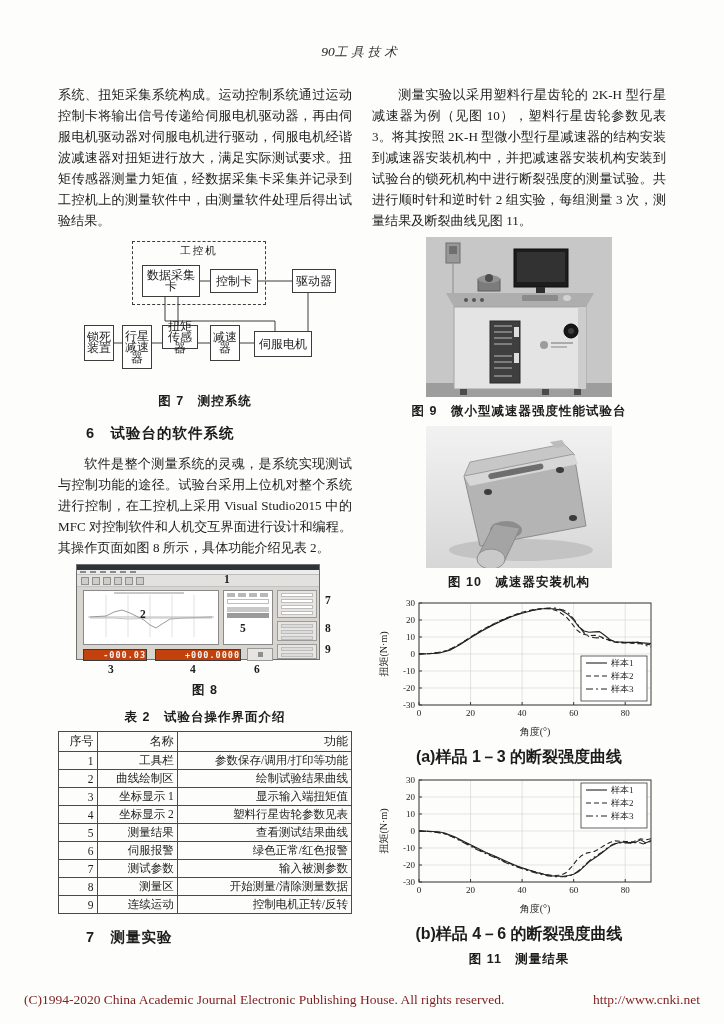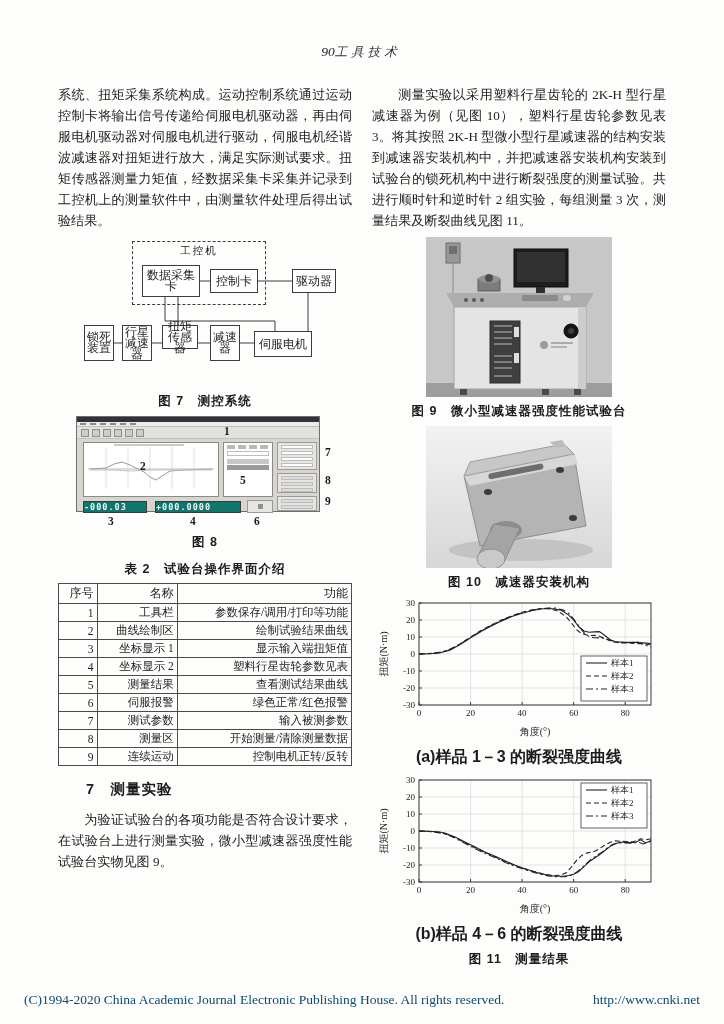--- a/index.html
+++ b/index.html
@@ -53,41 +53,41 @@
     background:#fff; border:1px solid #8a8a8a; }
   .sw-results { position:absolute; left:146px; top:25px; width:50px; height:55px;
     background:#fff; border:1px solid #8a8a8a; }
   .res-row { height:4px; margin:2px 3px 0;
     background:repeating-linear-gradient(90deg,#b9b9b9 0 8px,transparent 8px 11px); }
   .res-head { height:5px; margin:3px 3px 0; background:#c8c8c8; }
   .res-sel { height:5px; margin:1px 3px 0; background:#9a9a9a; }
   .sw-panel { position:absolute; left:200px; width:40px; background:#e7e5e1;
     border:1px solid #9a9a9a; }
   .fld { height:4px; margin:2px 3px 0; background:#fff; border:1px solid #bdbdbd; }
-  .sw-display { position:absolute; top:84px; height:12px; background:#0f766e;
+  .sw-display { position:absolute; top:84px; height:12px; background:#c2410c;
     color:#f5f5f5; font-family:"DejaVu Sans Mono", monospace; font-weight:bold;
-    font-size:8.5px; line-height:11px; text-align:left; letter-spacing:1px;
+    font-size:8.5px; line-height:11px; text-align:right; letter-spacing:1px;
     border:1px solid #3a3a3a; }
   .sw-alarm { position:absolute; left:170px; top:83px; width:26px; height:13px;
     background:#e7e5e1; border:1px solid #9a9a9a; }
   .sw-alarm .dot { width:5px; height:5px; background:#8f8f8f; margin:3px auto 0; }
   .callout { position:absolute; font-size:11.5px; font-weight:bold;
     font-family:"Liberation Serif", serif; }
   
   .tbl-caption { margin:10px 0 5px; }
   table.t2 { width:100%; border-collapse:collapse; font-size:11.5px; }
   table.t2 th, table.t2 td { border:1px solid #4a4a4a; text-align:right;
     padding:1px 3px; font-weight:normal; height:16px; }
   table.t2 th { font-size:12px; }
   
   .photo { display:block; margin:0 auto; }
   .chart-mount { width:284px; margin:0 auto; }
   
   .page-footer { position:absolute; left:24px; right:24px; bottom:16px;
-    display:flex; justify-content:space-between; color:#0c4a6e; font-size:13.5px; }
+    display:flex; justify-content:space-between; color:#7f1d1d; font-size:13.5px; }
 </style>
 </head>
 <body>
 
 <div class="page-header">
   <span>90</span>
   <span class="journal-name">工具技术</span>
 </div>
 
 <div class="col col-left">
@@ -108,28 +108,30 @@
           <line x1="170" y1="106" x2="184" y2="106"></line>
         </g>
       </svg>
       <div class="dash-box" style="left:62px;top:4px;width:134px;height:64px">
         <span class="dash-label">工控机</span>
       </div>
       <div class="dbox" style="left:72px;top:28px;width:58px;height:32px">数据采集卡</div>
       <div class="dbox" style="left:140px;top:32px;width:48px;height:24px">控制卡</div>
       <div class="dbox" style="left:222px;top:32px;width:44px;height:24px">驱动器</div>
       <div class="dbox" style="left:14px;top:88px;width:30px;height:36px">锁死装置</div>
-      <div class="dbox" style="left:52px;top:88px;width:30px;height:36px">行星减速器</div>
+      <div class="dbox" style="left:52px;top:88px;width:30px;height:44px">行星减速器</div>
       <div class="dbox" style="left:92px;top:88px;width:36px;height:24px">扭矩传感器</div>
       <div class="dbox" style="left:140px;top:88px;width:30px;height:36px">减速器</div>
       <div class="dbox" style="left:184px;top:94px;width:58px;height:26px">伺服电机</div>
     </div>
     <figcaption>图 7　测控系统</figcaption>
   </figure>
 
+  <h2 class="sec">6　试验台的软件系统</h2>
+  <p class="para indent">软件是整个测量系统的灵魂，是系统实现测试与控制功能的途径。试验台采用上位机对整个系统进行控制，在工控机上采用 Visual Studio2015 中的 MFC 对控制软件和人机交互界面进行设计和编程。其操作页面如图 8 所示，具体功能介绍见表 2。</p>
 
   <figure>
     <div class="fig8-wrap">
       <div class="sw-window">
         <div class="sw-titlebar"></div>
         <div class="sw-menubar"></div>
         <div class="sw-menustripe"></div>
         <div class="sw-toolbar">
           <div class="tool-icon"></div>
           <div class="tool-icon"></div>
@@ -245,21 +247,20 @@
         </tr>
         <tr>
           <td>9</td>
           <td>连续运动</td>
           <td>控制电机正转/反转</td>
         </tr>
       </tbody>
   </table>
 
   <h2 class="sec">7　测量实验</h2>
-  <p class="para indent">为验证试验台的各项功能是否符合设计要求，在试验台上进行测量实验，微小型减速器强度性能试验台实物见图 9。</p>
 </div>
 
 <div class="col col-right">
   <p class="para indent">测量实验以采用塑料行星齿轮的 2K-H 型行星减速器为例（见图 10），塑料行星齿轮参数见表 3。将其按照 2K-H 型微小型行星减速器的结构安装到减速器安装机构中，并把减速器安装机构安装到试验台的锁死机构中进行断裂强度的测量试验。共进行顺时针和逆时针 2 组实验，每组测量 3 次，测量结果及断裂曲线见图 11。</p>
 
   <figure>
     <svg class="photo" width="186" height="160" viewBox="0 0 186 160">
       <rect x="0" y="0" width="186" height="160" fill="#c7c7c7"></rect>
       <rect x="0" y="146" width="186" height="14" fill="#9d9d9d"></rect>
       <g>

